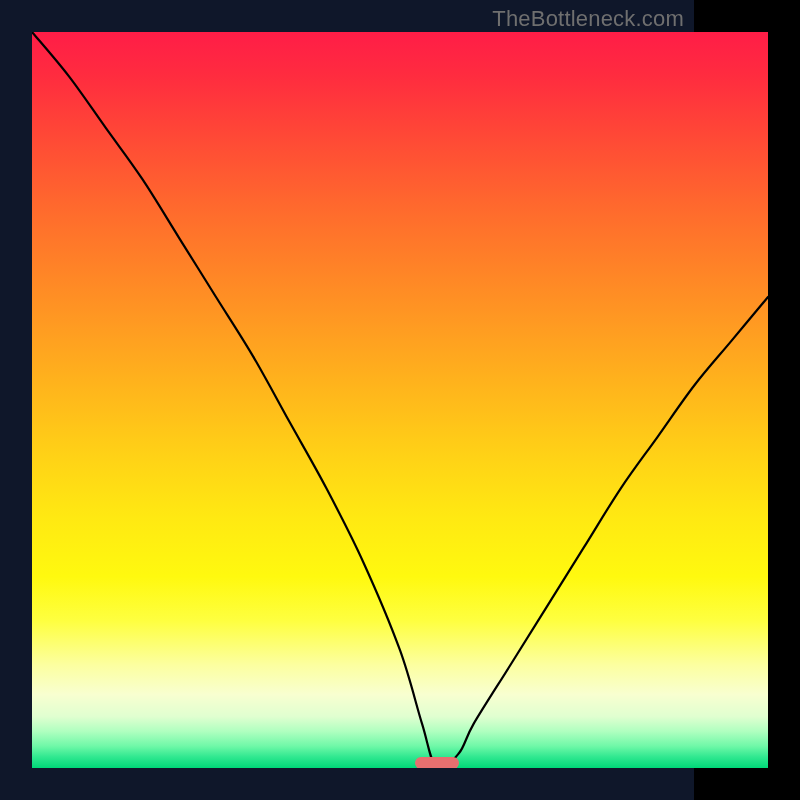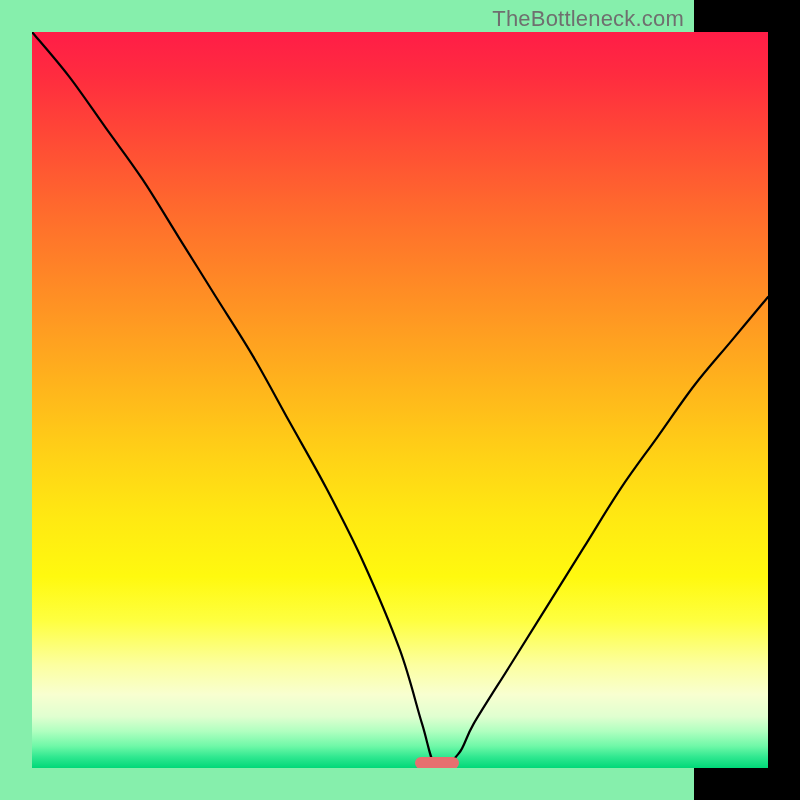--- a/index.html
+++ b/index.html
@@ -8,21 +8,21 @@
     width: 800px;
     height: 800px;
     overflow: hidden;
     background: #000;
     font-family: Arial, Helvetica, sans-serif;
   }
   .frame {
     position: relative;
     width: 694px;
     height: 800px;
-    background: #86efac;
+    background: #0f172a;
   }
   .plot-area {
     position: absolute;
     left: 32px;
     top: 32px;
     width: 736px;
     height: 736px;
     overflow: hidden;
   }
   .gradient-bg {

